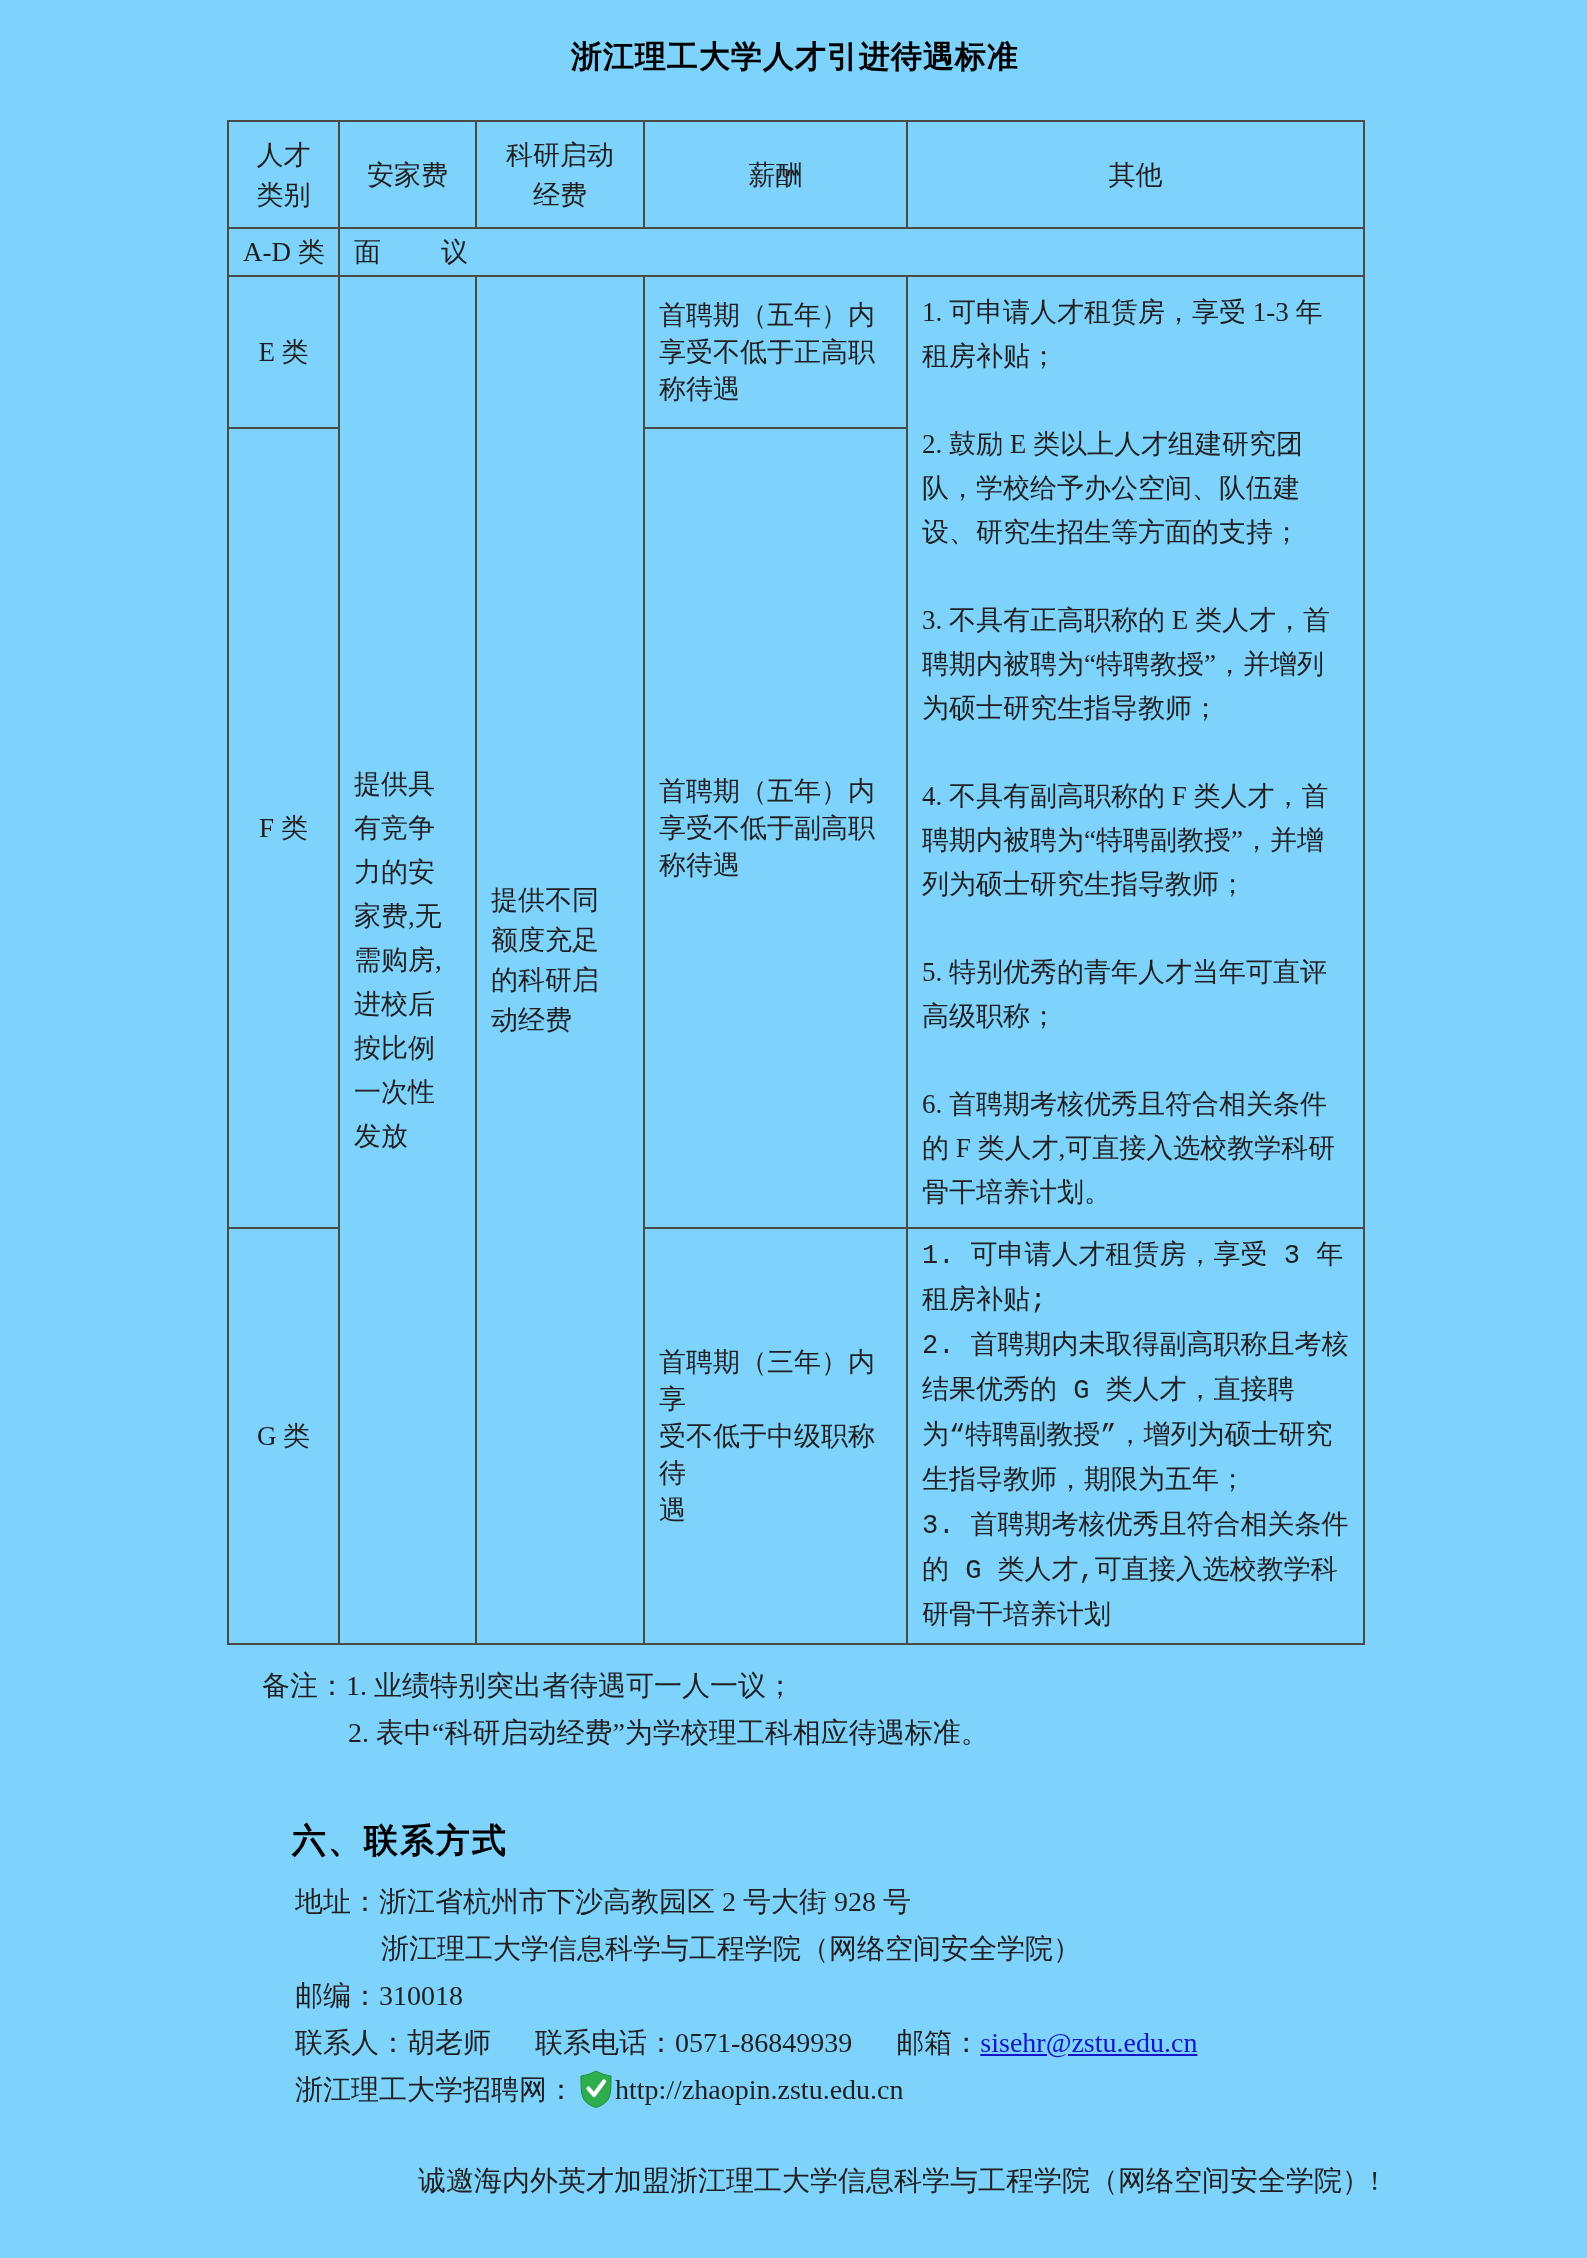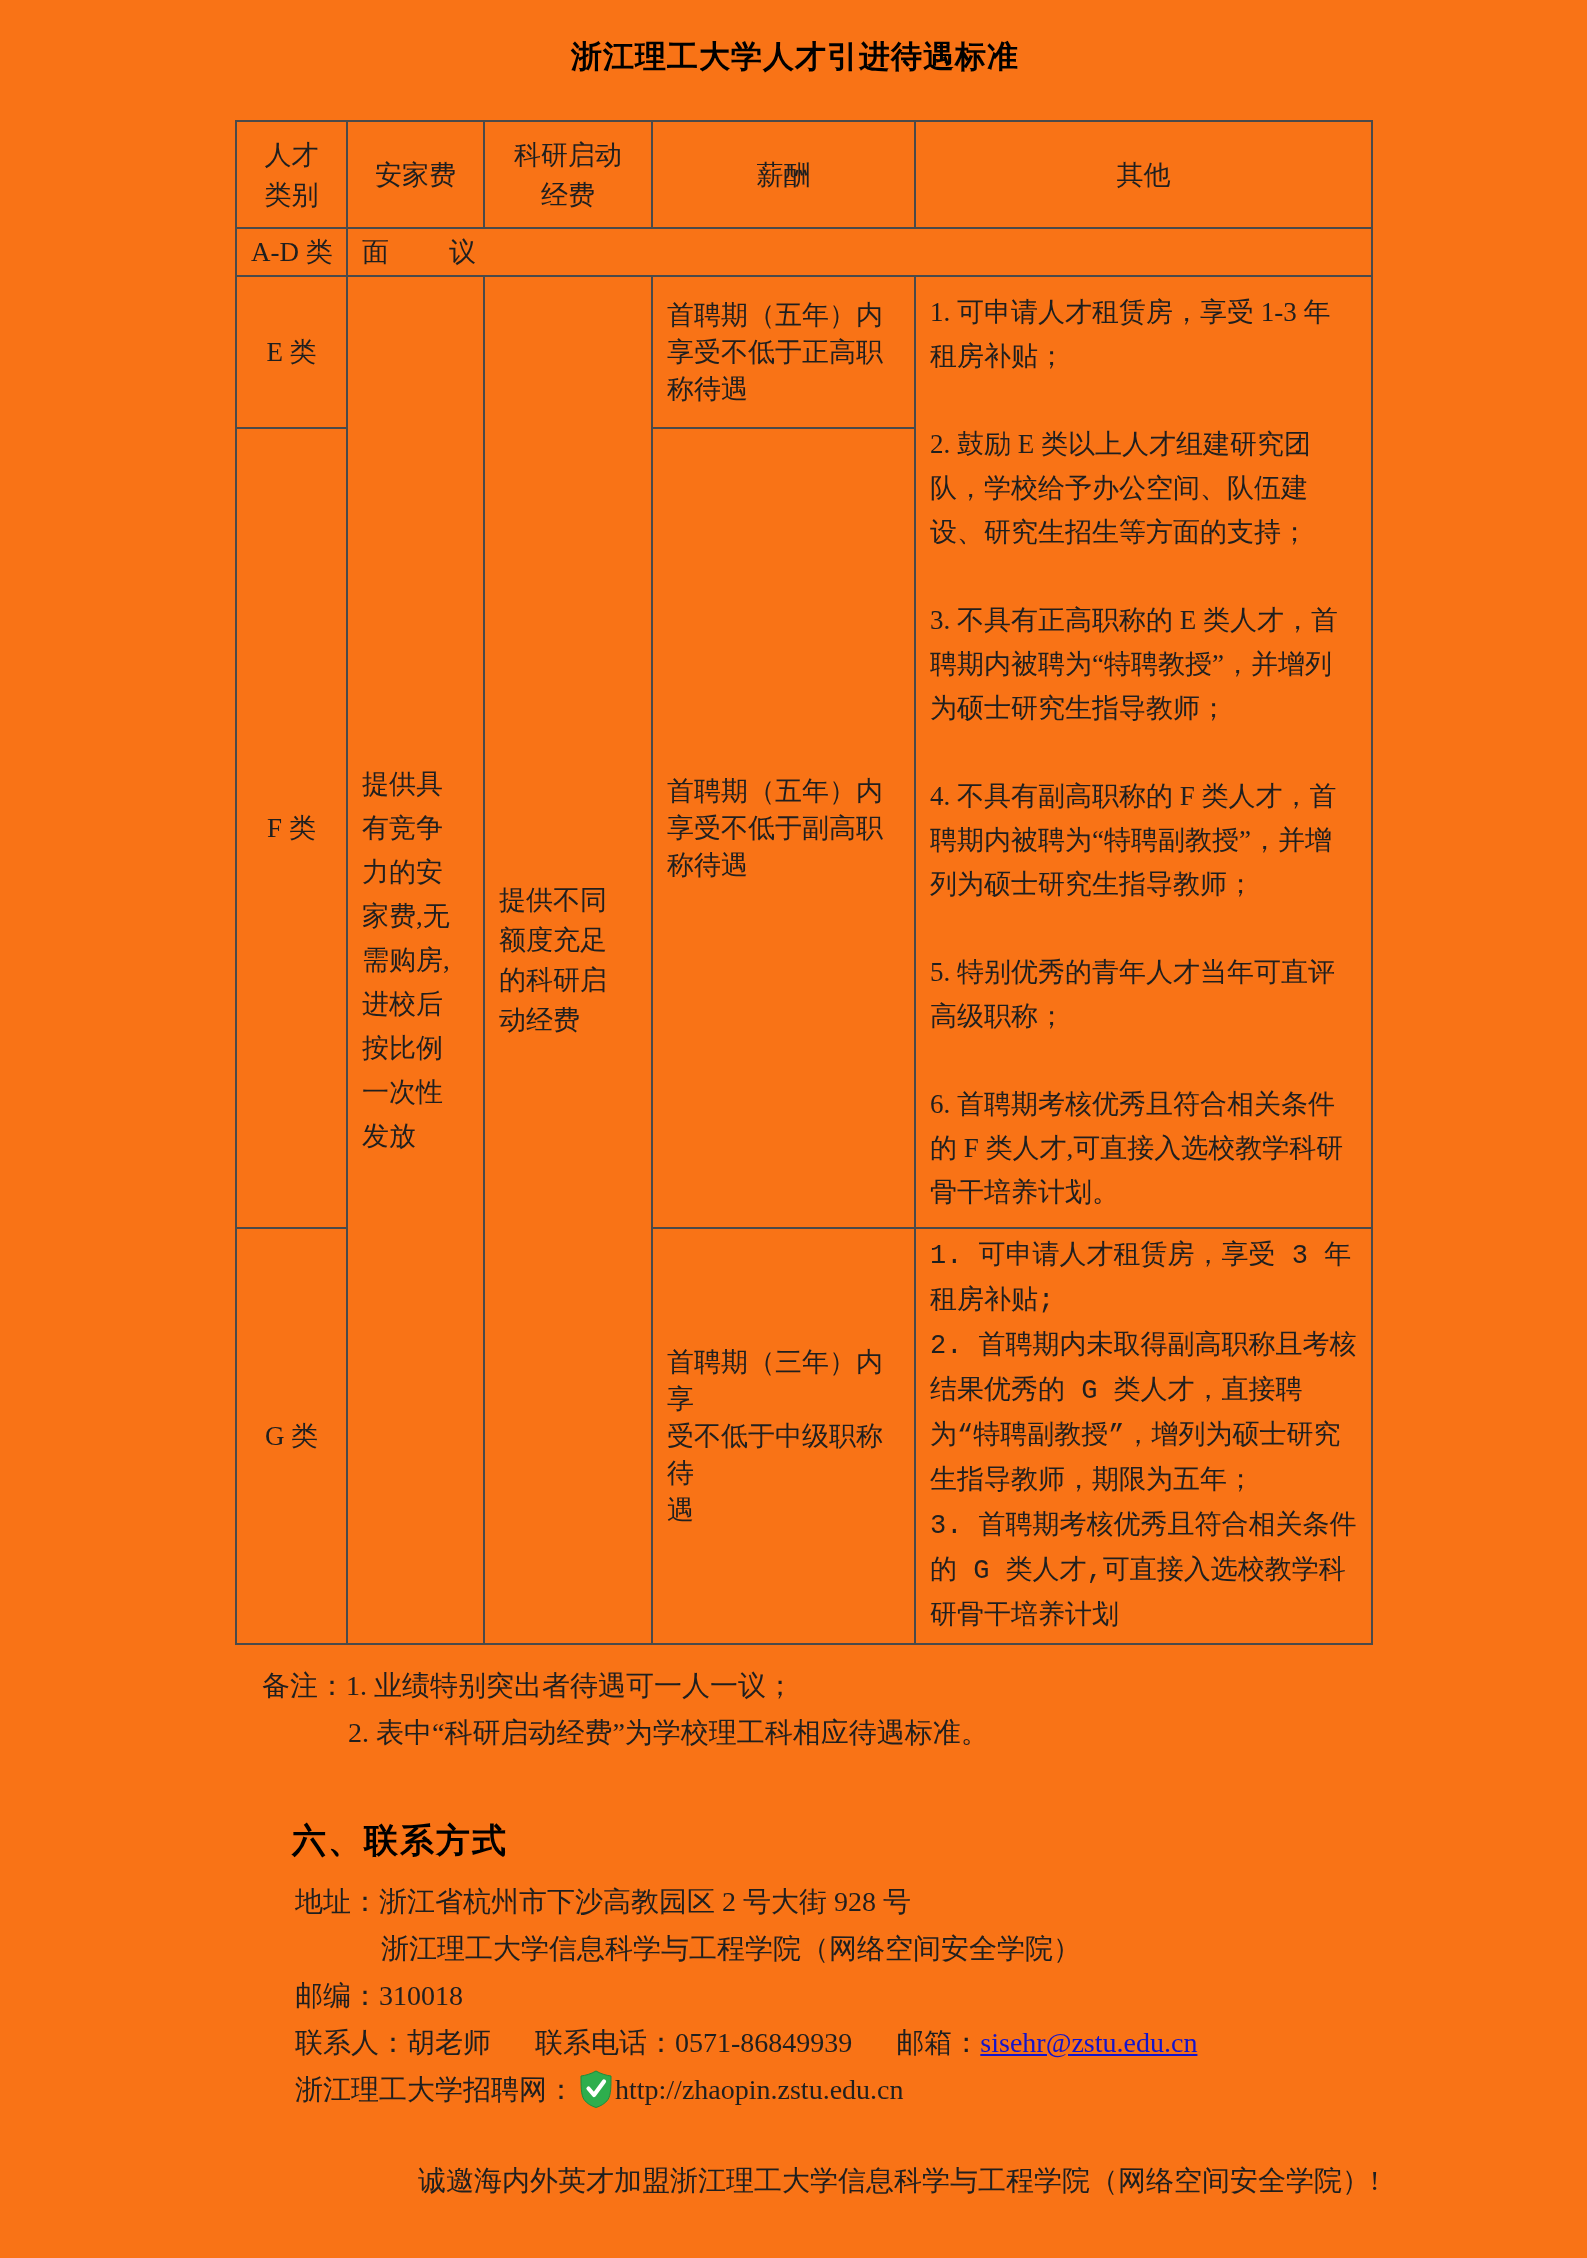--- a/index.html
+++ b/index.html
@@ -1,32 +1,32 @@
 <!DOCTYPE html>
 <html><head>
 <meta charset="utf-8">
 <style>
   html,body{margin:0;padding:0;background:#ffffff;}
   body{
     width:1587px;height:2258px;position:relative;
     font-family:"Liberation Serif","DejaVu Serif",serif;
     color:#1f1f1f;
   }
-  .page{position:absolute;inset:0;background:#f97316;}
+  .page{position:absolute;inset:0;background:#7dd3fc;}
 
   
   .doc-title{
     position:absolute;left:227px;top:36px;width:1136px;
     text-align:center;font-size:31px;font-weight:bold;color:#000;
     letter-spacing:1px;
   }
 
   
   table.talent{
-    position:absolute;left:235px;top:120px;
+    position:absolute;left:227px;top:120px;
     border-collapse:collapse;table-layout:fixed;width:1136px;
   }
   table.talent td,table.talent th{
     border:2px solid #4a4a4a;
     font-size:27px;font-weight:normal;
     padding:0 14px;vertical-align:middle;
     overflow:hidden;
   }
   th.hd{font-weight:bold;text-align:center;line-height:40px;white-space:pre-line;padding:0 4px;}
   td.cat{text-align:center;white-space:nowrap;}

